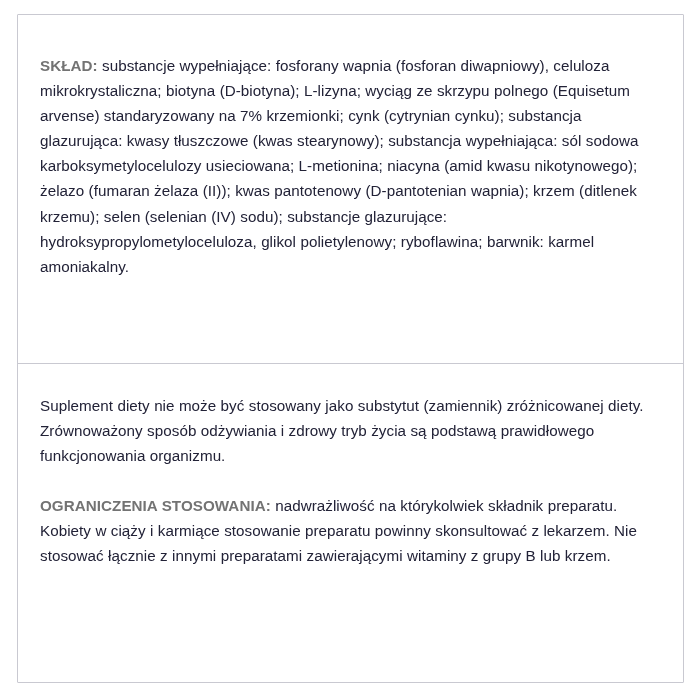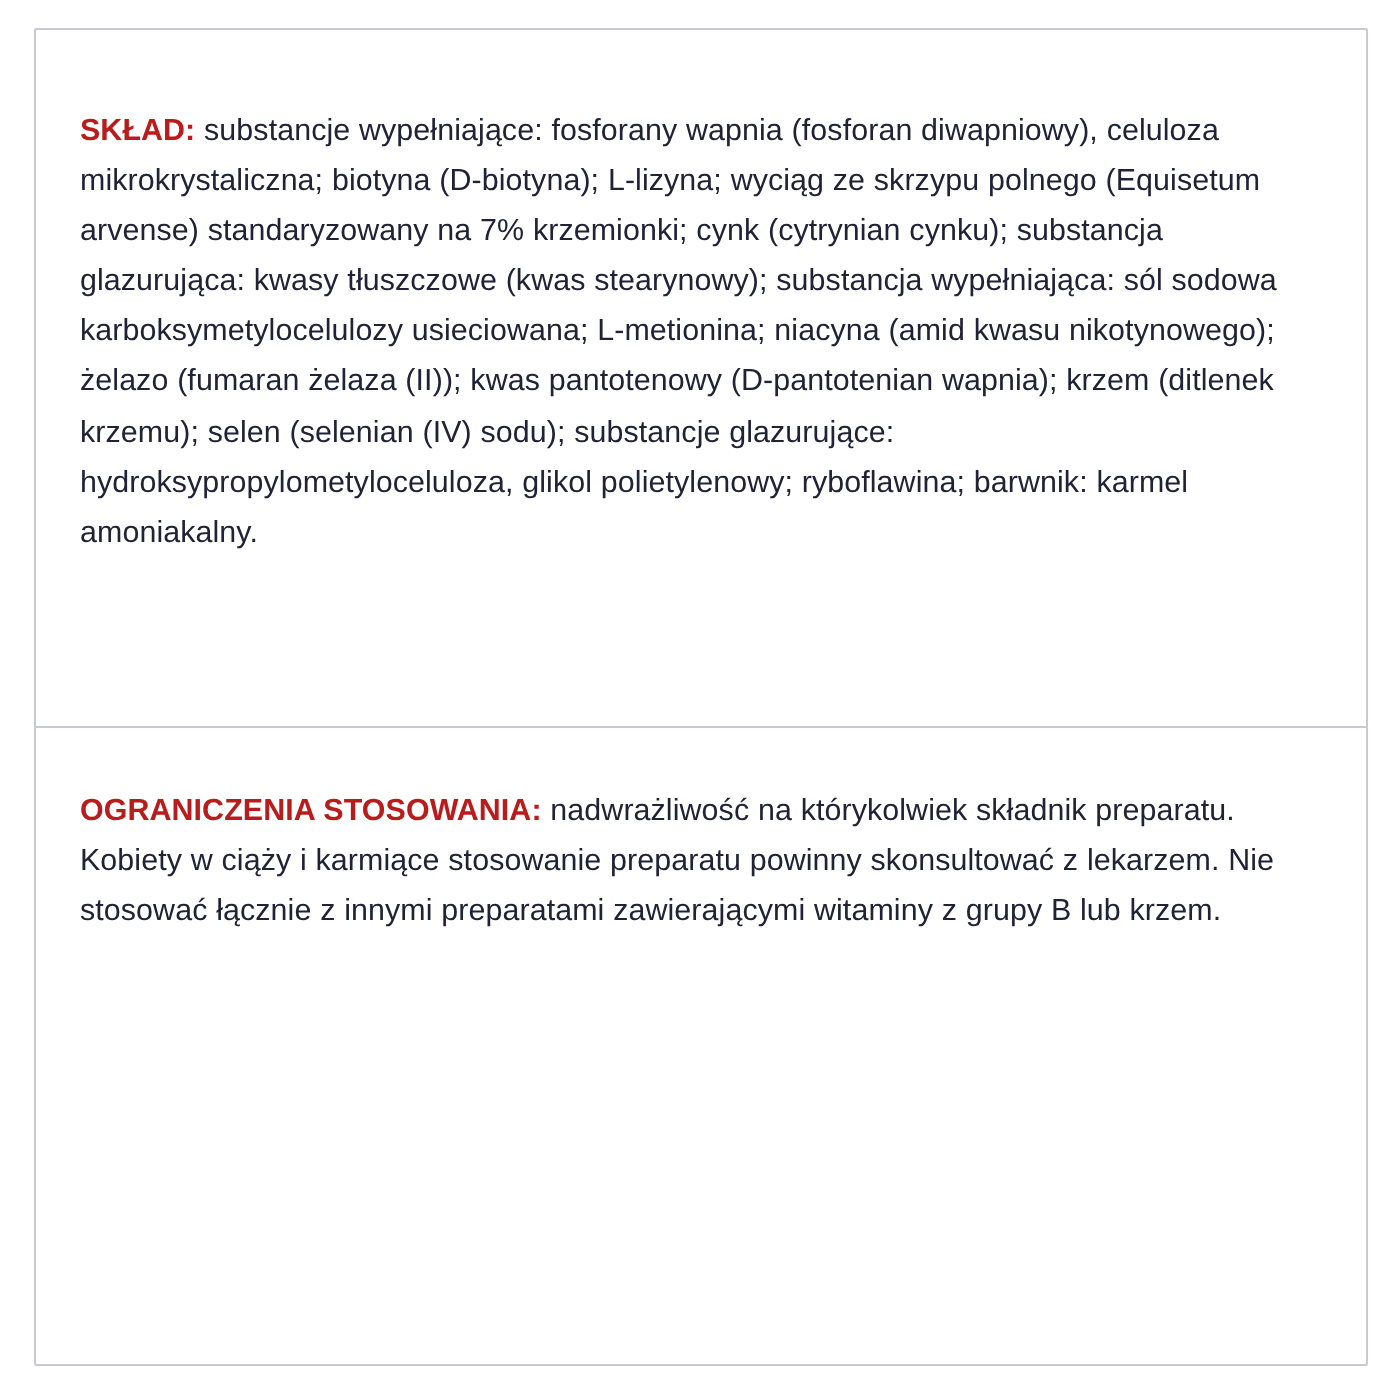--- a/index.html
+++ b/index.html
@@ -57,33 +57,34 @@
     word-spacing: 0.1px;
     max-width: 628px;
   }
 
   p.body-text + p.body-text {
     margin-top: 25px;
   }
 
   .lead {
     font-weight: bold;
-    color: #b91c1c;
+    color: #737373;
   }
 </style>
 </head>
 <body>
 
 <div class="label-panel">
 
   <div class="panel-section section-ingredients">
     <p class="body-text"><span class="lead">SKŁAD:</span><span> substancje wypełniające: fosforany wapnia (fosforan diwapniowy), celuloza mikrokrystaliczna; biotyna (D-biotyna); L-lizyna; wyciąg ze skrzypu polnego (Equisetum arvense) standaryzowany na 7% krzemionki; cynk (cytrynian cynku); substancja glazurująca: kwasy tłuszczowe (kwas stearynowy); substancja wypełniająca: sól sodowa karboksymetylocelulozy usieciowana; L-metionina; niacyna (amid kwasu nikotynowego); żelazo (fumaran żelaza (II)); kwas pantotenowy (D-pantotenian wapnia); krzem (ditlenek krzemu); selen (selenian (IV) sodu); substancje glazurujące: hydroksypropylometyloceluloza, glikol polietylenowy; ryboflawina; barwnik: karmel amoniakalny.</span></p>
   </div>
 
   <div class="section-divider"></div>
 
   <div class="panel-section section-usage">
 
+    <p class="body-text"><span>Suplement diety nie może być stosowany jako substytut (zamiennik) zróżnicowanej diety. Zrównoważony sposób odżywiania i zdrowy tryb życia są podstawą prawidłowego funkcjonowania organizmu.</span></p>
 
     <p class="body-text"><span class="lead">OGRANICZENIA STOSOWANIA:</span><span> nadwrażliwość na którykolwiek składnik preparatu. Kobiety w ciąży i karmiące stosowanie preparatu powinny skonsultować z lekarzem. Nie stosować łącznie z innymi preparatami zawierającymi witaminy z grupy B lub krzem.</span></p>
   </div>
 
 </div>
 
 </body></html>

